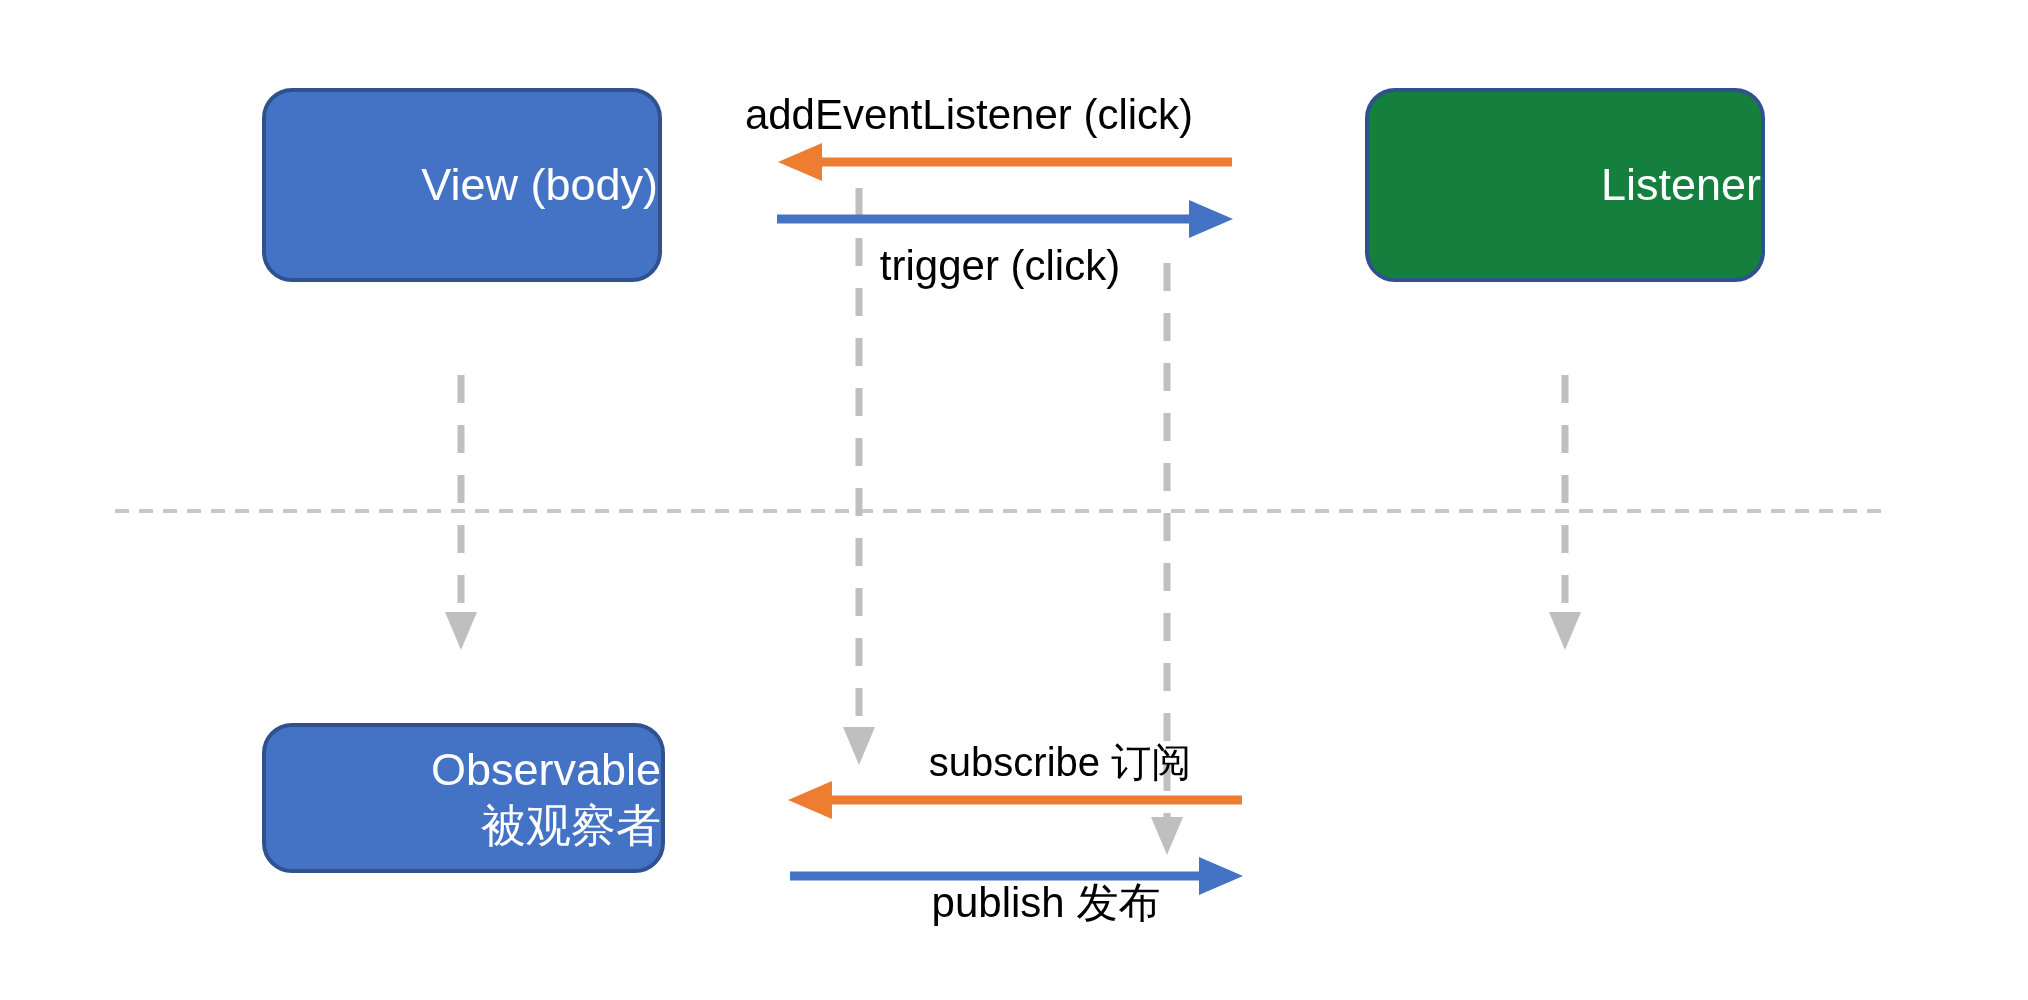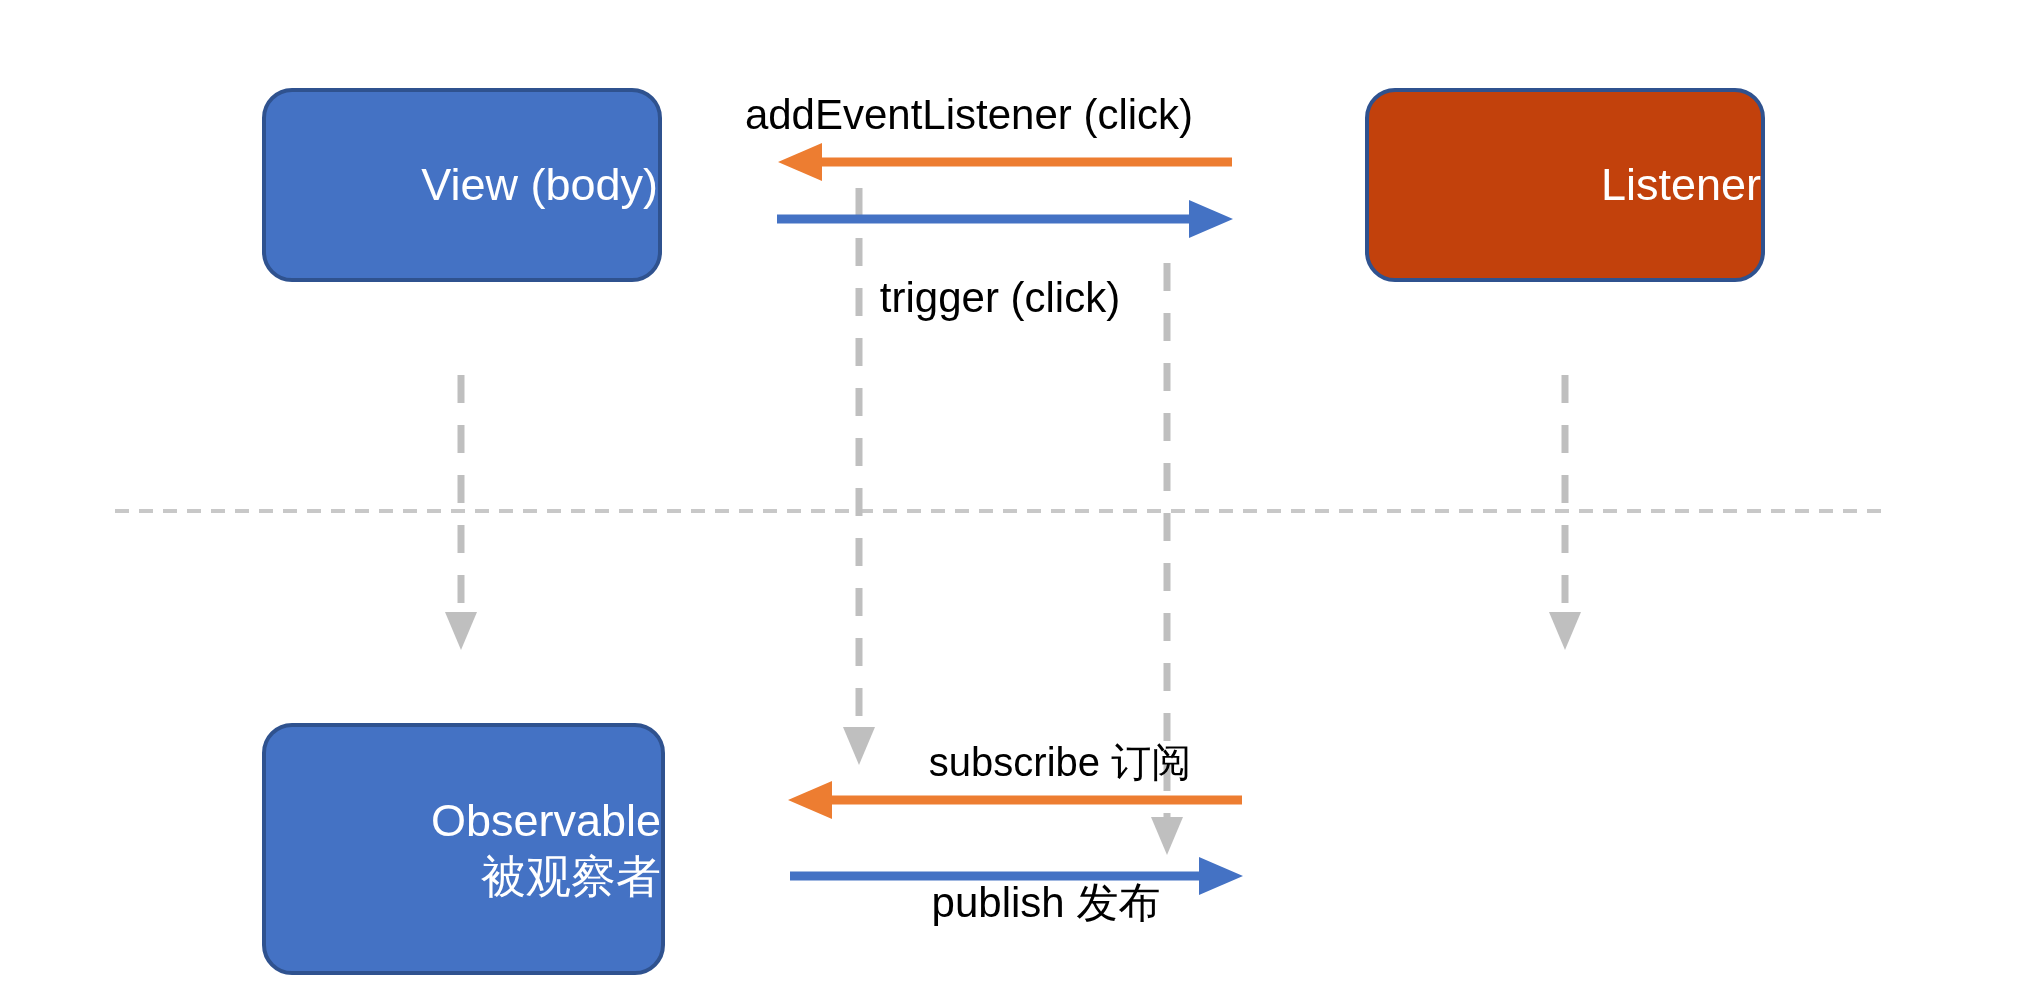--- a/index.html
+++ b/index.html
@@ -28,21 +28,21 @@
     border: 4px solid #2F528F;
     border-radius: 30px;
     color: #ffffff;
     display: flex;
     flex-direction: column;
     align-items: flex-end;
     justify-content: center;
     text-align: center;
   }
   .node.blue   { background: #4472C4; }
-  .node.orange { background: #c2410c; }
+  .node.orange { background: #15803d; }
   .node-line {
     font-size: 45px;
     line-height: 1.25;
     white-space: nowrap;
   }
   .arrow-label {
     position: absolute;
     color: #000000;
     font-size: 42px;
     line-height: 1;
@@ -104,27 +104,27 @@
   </svg>
 
   <div class="node blue" style="left:262px; top:88px; width:400px; height:194px;">
     <div class="node-line">View (body)</div>
   </div>
 
   <div class="node orange" style="left:1365px; top:88px; width:400px; height:194px;">
     <div class="node-line">Listener</div>
   </div>
 
-  <div class="node blue" style="left:262px; top:723px; width:403px; height:252px;">
+  <div class="node blue" style="left:262px; top:723px; width:403px; height:150px;">
     <div class="node-line">Observable</div>
     <div class="node-line">被观察者</div>
   </div>
 
 
   <div class="arrow-label" style="left:969px; top:94px;">addEventListener (click)</div>
 
-  <div class="arrow-label" style="left:1000px; top:245px;margin-top:32px;">trigger (click)</div>
+  <div class="arrow-label" style="left:1000px; top:245px;">trigger (click)</div>
 
   <div class="arrow-label small" style="left:1012px; top:742px;">subscribe 订阅</div>
 
   <div class="arrow-label" style="left:1046px; top:882px;">publish 发布</div>
 
 </div>
 
 </body></html>

